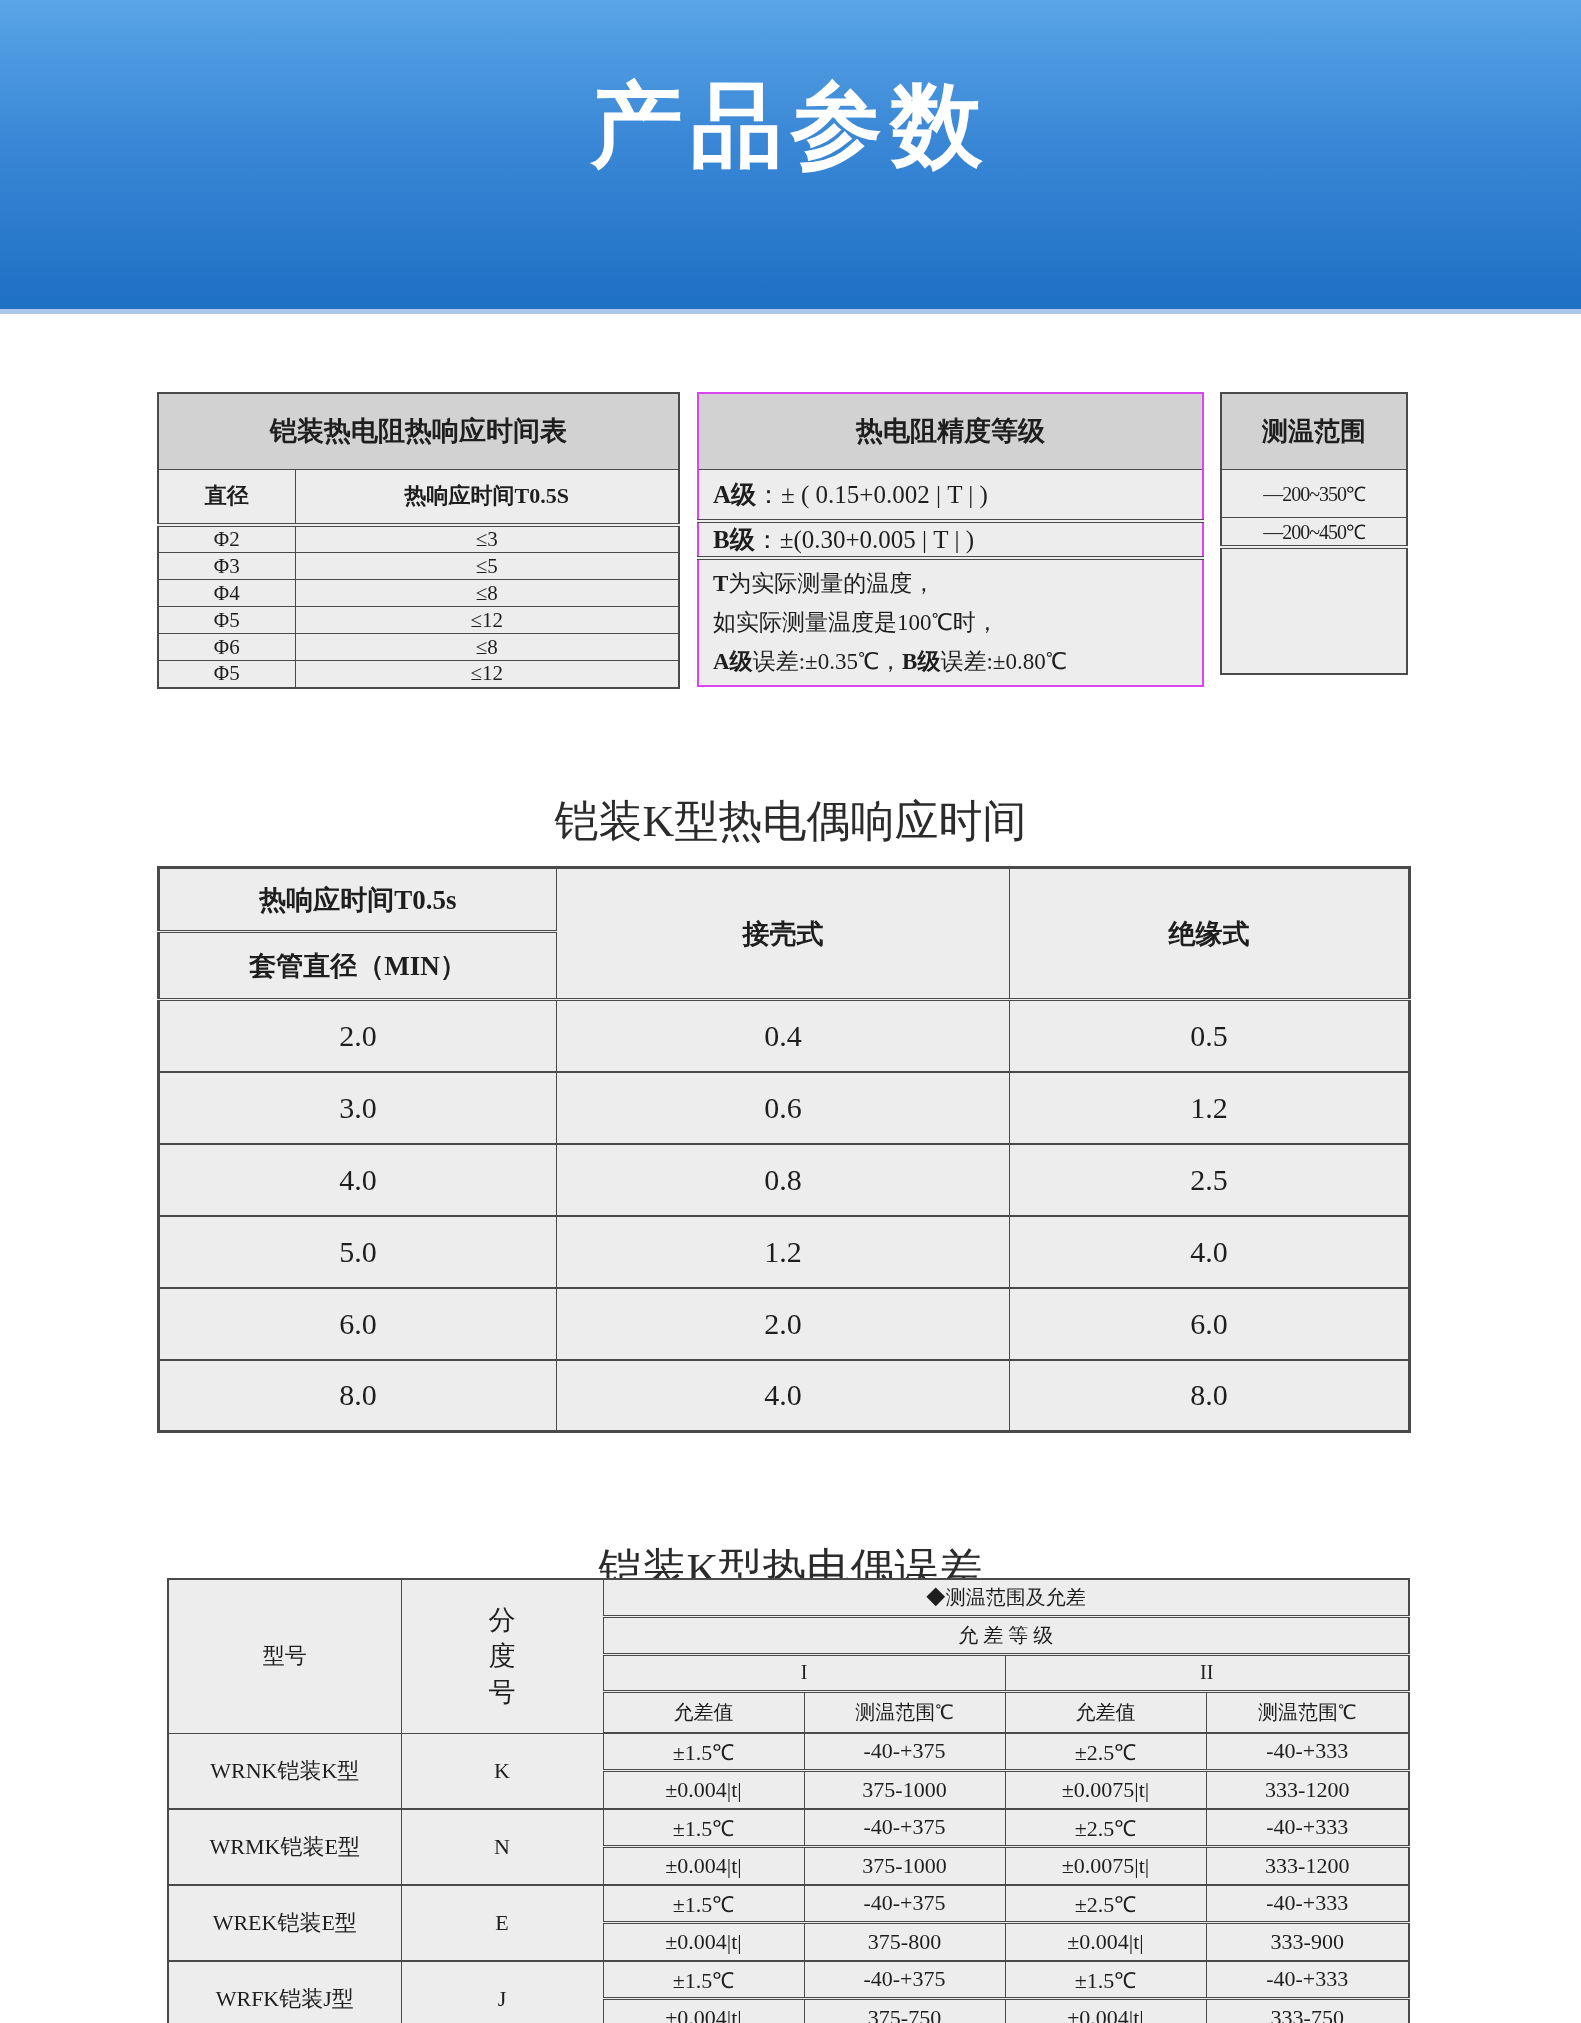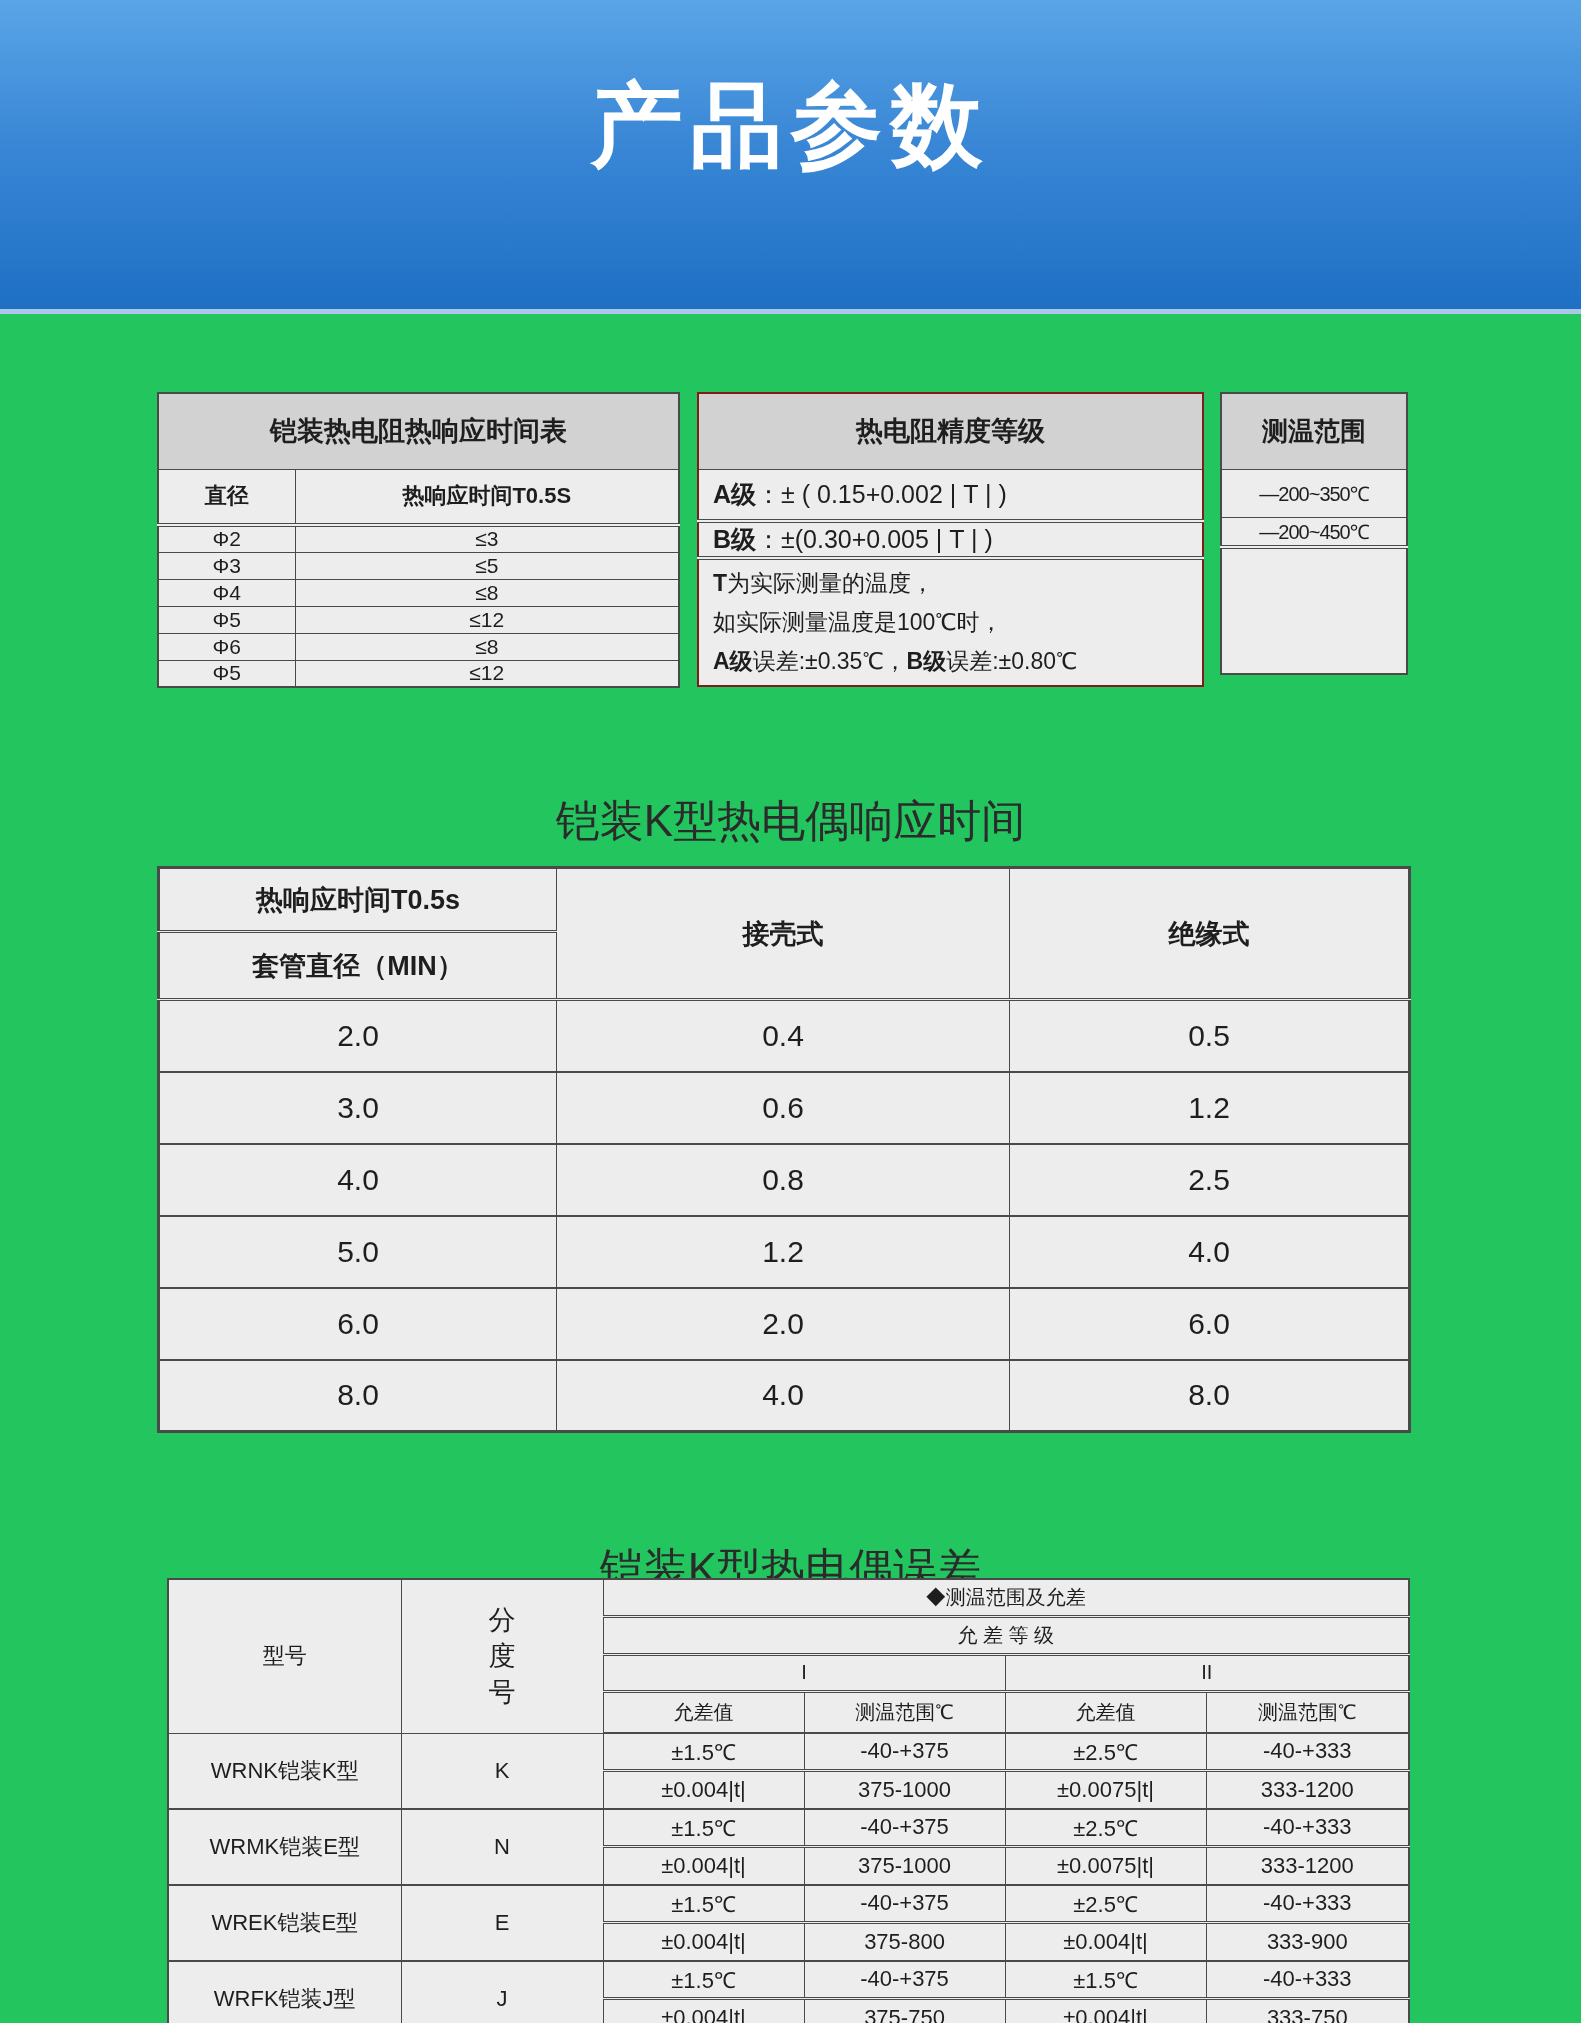--- a/index.html
+++ b/index.html
@@ -1,20 +1,20 @@
 <!DOCTYPE html>
 <html><head>
 <meta charset="utf-8">
 <style>
   * { margin:0; padding:0; box-sizing:border-box; }
   html,body { background:#d8d8d8; }
   #page {
     position:relative; width:1581px; height:2023px;
-    background:#22c55e; overflow:hidden;
-    font-family:Liberation Sans, sans-serif;
+    background:#ffffff; overflow:hidden;
+    font-family:Liberation Serif, serif;
     color:#1e1e1e;
   }
   
   .banner {
     position:absolute; left:0; top:0; width:1581px; height:314px;
     background:linear-gradient(180deg,#5aa5e7 0%,#3a87d6 45%,#1e70c5 100%);
     border-bottom:5px solid #adc7ea;
   }
   .banner-title {
     position:absolute; top:64px; left:0; width:100%;
@@ -35,21 +35,21 @@
   .dbl3-b { border-bottom:3px double #4a4a4a !important; }
   .sep2 { border-bottom:2px solid #4a4a4a !important; }
   
   #t1 { left:157px; top:392px; width:521px; border:2px solid #4a4a4a; }
   #t1 .band-row { height:76px;border-radius:14px; }
   #t1 .hdr-row { height:56px; font-weight:bold; }
   #t1 .hdr-row td { font-size:22px; }
   #t1 .d-row { height:27px; }
   #t1 .d-row td { font-size:21px; }
   
-  #t2 { left:697px; top:392px; width:507px; border:2px solid #7f1d1d; }
+  #t2 { left:697px; top:392px; width:507px; border:2px solid #d946ef; }
   #t2 .band-row { height:76px; }
   #t2 .ga-row { height:52px; }
   #t2 .gb-row { height:32px; }
   #t2 .notes-row { height:123px; }
   #t2 td.lft { text-align:left; padding-left:14px; font-size:25px; }
   #t2 .notes { text-align:left; padding:4px 0 4px 14px; font-size:23px; line-height:39px; }
   #t2 b { font-weight:bold; }
   
   #t3 { left:1220px; top:392px; width:188px; border:2px solid #4a4a4a; }
   #t3 .band-row { height:76px; }

